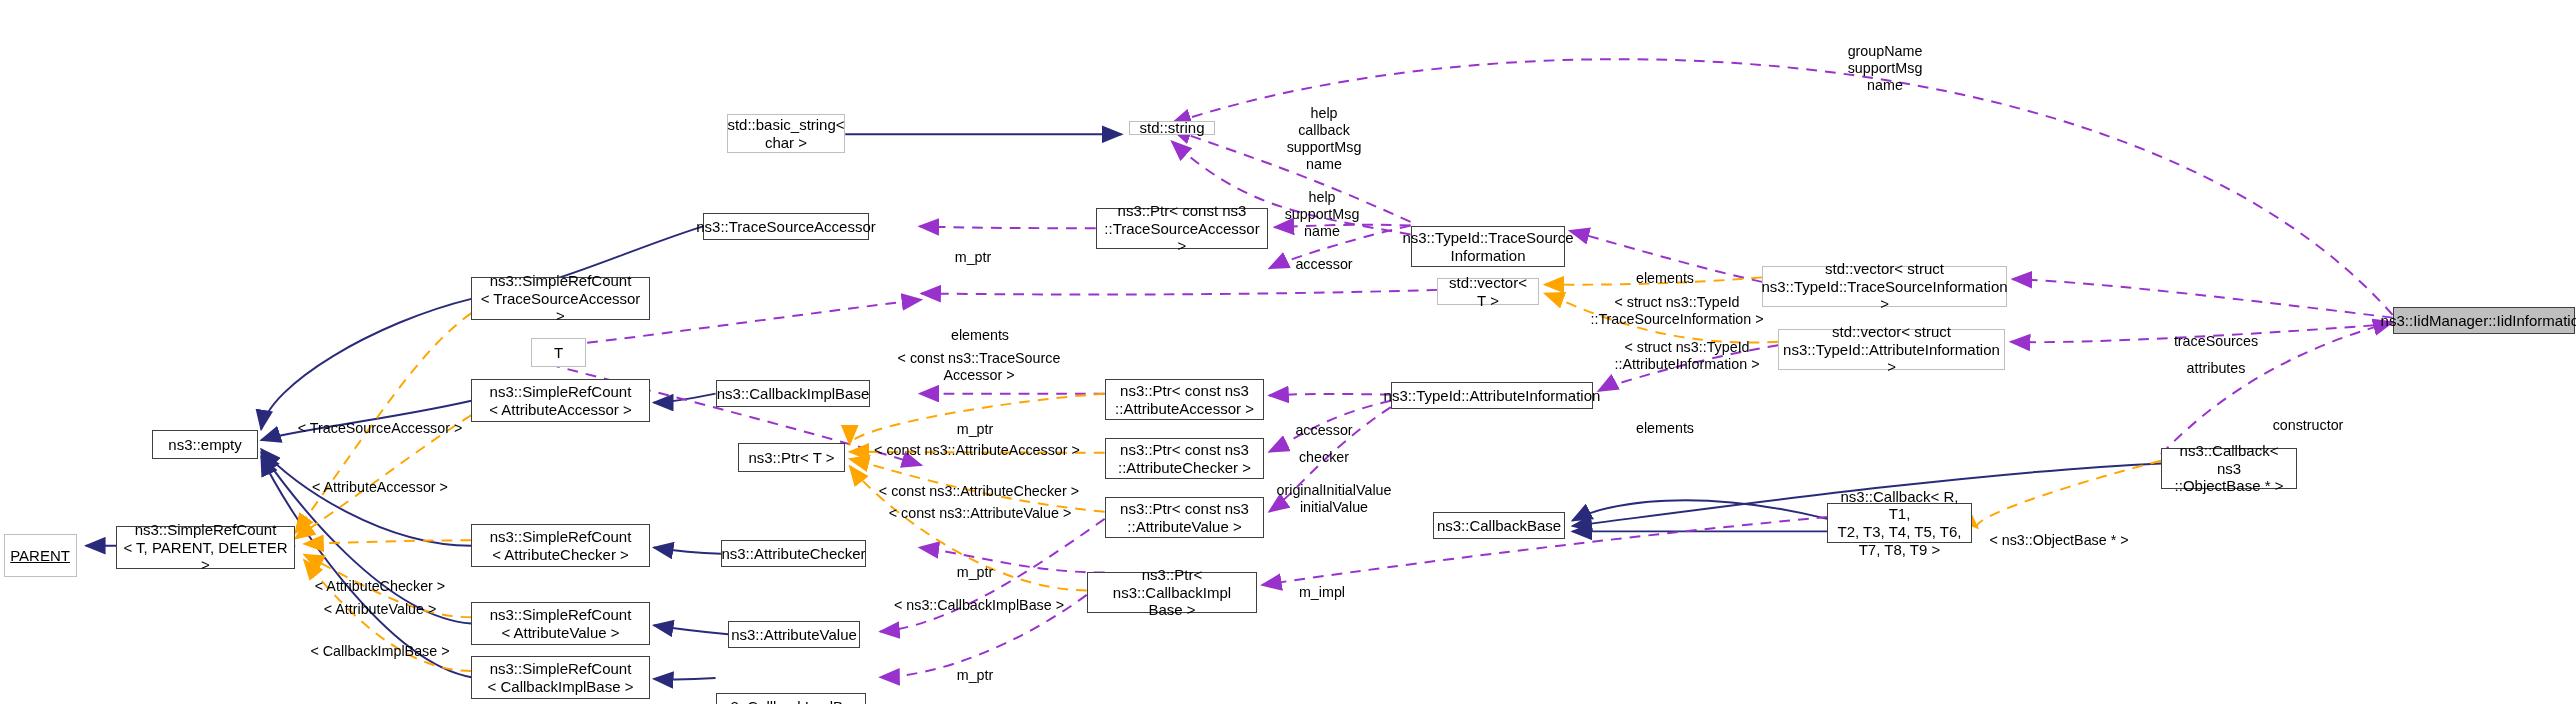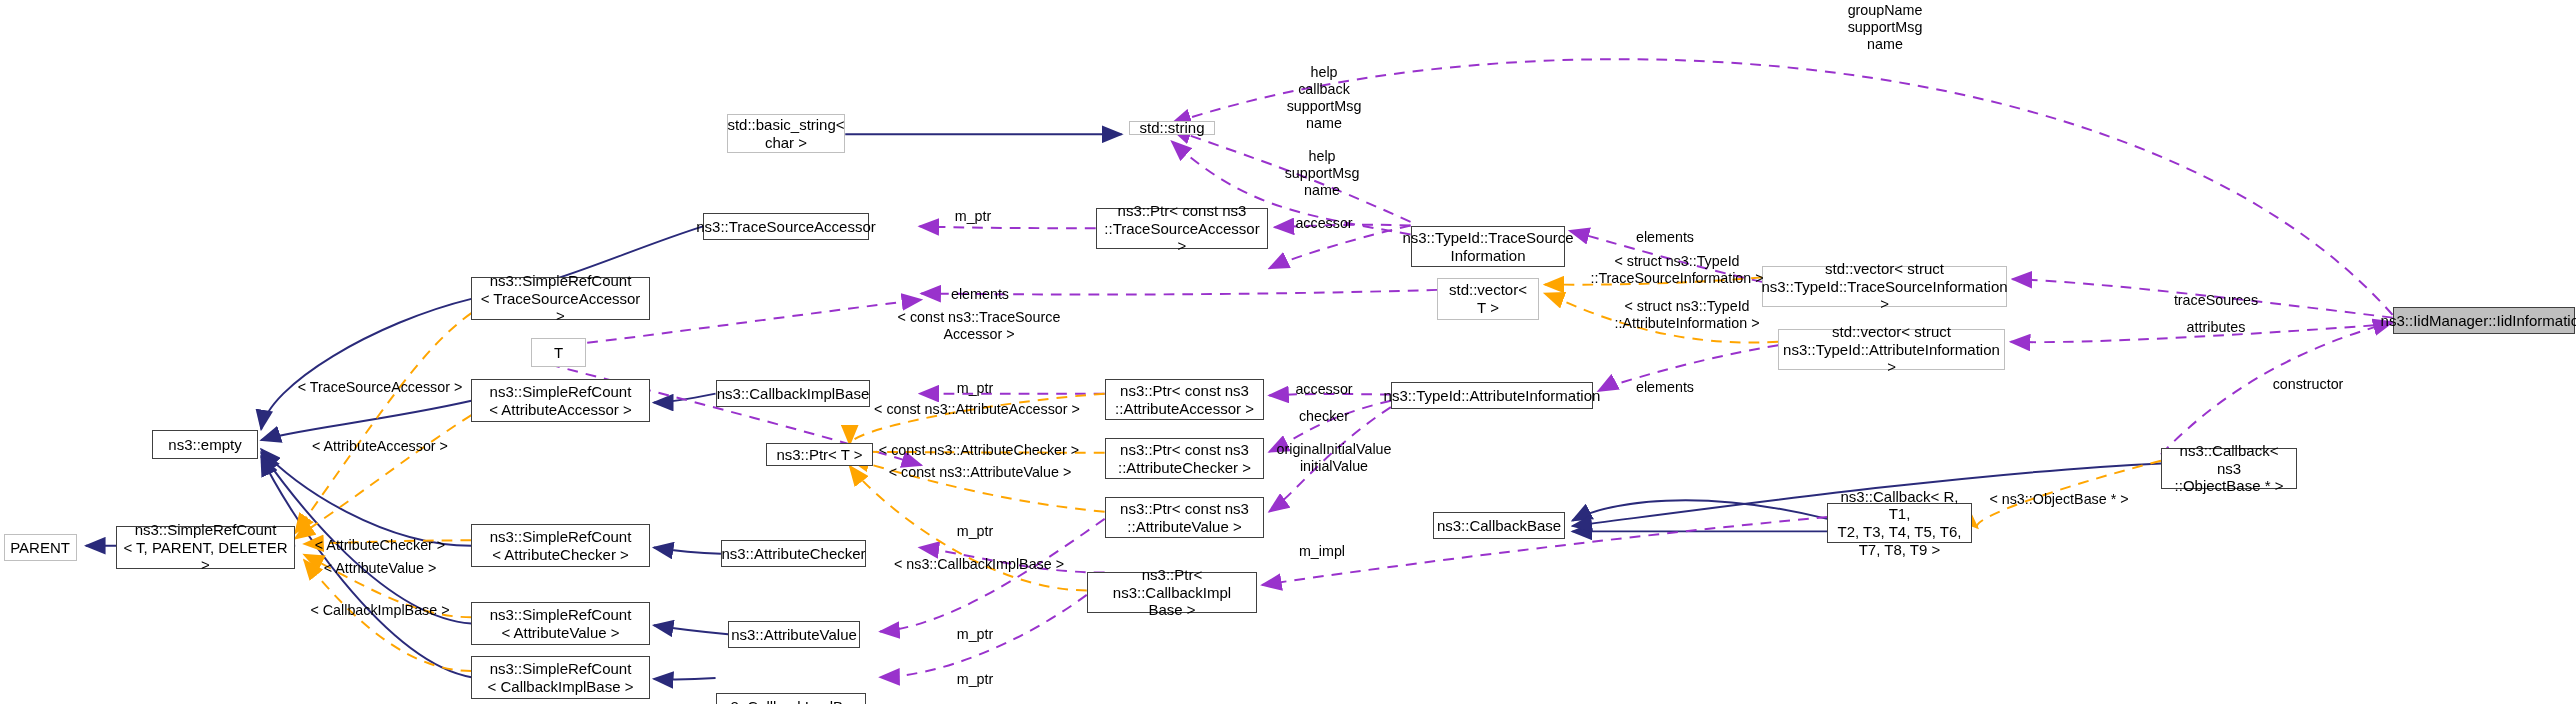--- a/index.html
+++ b/index.html
@@ -9,21 +9,21 @@
   svg.edges{position:absolute;left:0;top:0;width:2576px;height:705px;pointer-events:none;}
 
   .node{position:absolute;box-sizing:border-box;display:flex;align-items:center;
         justify-content:center;text-align:center;background:#ffffff;
         font-size:15px;line-height:1.18;color:#000;white-space:pre-line;padding:1.8px 5.4px;}
   .node.solid{border:1.8px solid #404040;}
   .node.light{border:0.9px solid #bfbfbf;}
   .node.center{border:1.8px solid #404040;background:#bfbfbf;}
 
   .elabel{position:absolute;font-size:14.3px;color:#000;text-align:center;
-          line-height:1.2;white-space:pre-line;transform:translateX(-50%);}
+          line-height:1.2;white-space:pre-line;transform:translateX(-50%);margin-top:41px;}
 </style>
 </head>
 <body>
 
 <div id="canvas">
 
   <svg class="edges" viewBox="0 0 2880 788" xmlns="http://www.w3.org/2000/svg">
     <defs>
       <marker id="ah-blue" markerWidth="11" markerHeight="9" refX="10" refY="4.5" orient="auto">
         <path d="M0,0 L11,4.5 L0,9 z" fill="#2a2a7a"></path>
@@ -89,57 +89,57 @@
       <path d="M1235,506 C1100,506 980,505 950,505"></path>
       <path d="M1235,572 C1100,560 980,520 950,513"></path>
       <path d="M1215,660 C1100,660 980,560 950,521"></path>
       <path d="M1970,310 C1850,320 1750,318 1727,318"></path>
       <path d="M1988,382 C1850,390 1760,340 1727,328"></path>
       <path d="M2416,515 C2300,545 2200,580 2211,590"></path>
     </g>
   </svg>
 
   <div>
-    <div class="node light" style="left:3.6px;top:534px;width:73px;height:27px;">PARENT</div>
+    <div class="node light" style="left:3.6px;top:534px;width:73px;height:43px;text-decoration:underline;">PARENT</div>
     <div class="node solid" style="left:116px;top:526px;width:179px;height:43px;">ns3::SimpleRefCount
 &lt; T, PARENT, DELETER &gt;</div>
     <div class="node solid" style="left:152px;top:430px;width:106px;height:29px;">ns3::empty</div>
     <div class="node solid" style="left:471px;top:277px;width:179px;height:43px;">ns3::SimpleRefCount
 &lt; TraceSourceAccessor &gt;</div>
     <div class="node light" style="left:531px;top:338px;width:55px;height:29px;">T</div>
     <div class="node solid" style="left:471px;top:379px;width:179px;height:43px;">ns3::SimpleRefCount
 &lt; AttributeAccessor &gt;</div>
     <div class="node solid" style="left:471px;top:524px;width:179px;height:43px;">ns3::SimpleRefCount
 &lt; AttributeChecker &gt;</div>
     <div class="node solid" style="left:471px;top:602px;width:179px;height:43px;">ns3::SimpleRefCount
 &lt; AttributeValue &gt;</div>
     <div class="node solid" style="left:471px;top:656px;width:179px;height:43px;">ns3::SimpleRefCount
 &lt; CallbackImplBase &gt;</div>
     <div class="node light" style="left:727px;top:114px;width:118px;height:39px;">std::basic_string&lt;
 char &gt;</div>
     <div class="node light" style="left:1129px;top:121px;width:86px;height:14px;">std::string</div>
     <div class="node solid" style="left:703px;top:213px;width:166px;height:27px;">ns3::TraceSourceAccessor</div>
     <div class="node solid" style="left:716px;top:380px;width:154px;height:27px;">ns3::CallbackImplBase</div>
-    <div class="node solid" style="left:738px;top:443px;width:107px;height:23px;margin-left:28px;">ns3::Ptr&lt; T &gt;</div>
+    <div class="node solid" style="left:738px;top:443px;width:107px;height:29px;">ns3::Ptr&lt; T &gt;</div>
     <div class="node solid" style="left:721px;top:540px;width:145px;height:27px;">ns3::AttributeChecker</div>
     <div class="node solid" style="left:728px;top:621px;width:132px;height:27px;">ns3::AttributeValue</div>
     <div class="node solid" style="left:716px;top:665px;width:150px;height:27px;margin-top:28px;">ns3::CallbackImplBase</div>
     <div class="node solid" style="left:1096px;top:208px;width:172px;height:41px;">ns3::Ptr&lt; const ns3
 ::TraceSourceAccessor &gt;</div>
     <div class="node solid" style="left:1105px;top:379px;width:159px;height:41px;">ns3::Ptr&lt; const ns3
 ::AttributeAccessor &gt;</div>
     <div class="node solid" style="left:1105px;top:438px;width:159px;height:41px;">ns3::Ptr&lt; const ns3
 ::AttributeChecker &gt;</div>
     <div class="node solid" style="left:1105px;top:497px;width:159px;height:41px;">ns3::Ptr&lt; const ns3
 ::AttributeValue &gt;</div>
     <div class="node solid" style="left:1087px;top:572px;width:170px;height:41px;">ns3::Ptr&lt; ns3::CallbackImpl
 Base &gt;</div>
     <div class="node solid" style="left:1411px;top:210px;width:154px;height:41px;margin-top:16px;">ns3::TypeId::TraceSource
 Information</div>
-    <div class="node light" style="left:1437px;top:278px;width:102px;height:42px;">std::vector&lt; T &gt;</div>
+    <div class="node light" style="left:1437px;top:278px;width:102px;height:27px;">std::vector&lt; T &gt;</div>
     <div class="node solid" style="left:1391px;top:382px;width:202px;height:27px;">ns3::TypeId::AttributeInformation</div>
     <div class="node light" style="left:1762px;top:266px;width:245px;height:41px;">std::vector&lt; struct
 ns3::TypeId::TraceSourceInformation &gt;</div>
     <div class="node light" style="left:1778px;top:329px;width:227px;height:41px;">std::vector&lt; struct
 ns3::TypeId::AttributeInformation &gt;</div>
     <div class="node solid" style="left:1433px;top:512px;width:132px;height:27px;">ns3::CallbackBase</div>
     <div class="node solid" style="left:1827px;top:503px;width:145px;height:40px;">ns3::Callback&lt; R, T1,
 T2, T3, T4, T5, T6,
 T7, T8, T9 &gt;</div>
     <div class="node solid" style="left:2161px;top:448px;width:136px;height:41px;">ns3::Callback&lt; ns3

